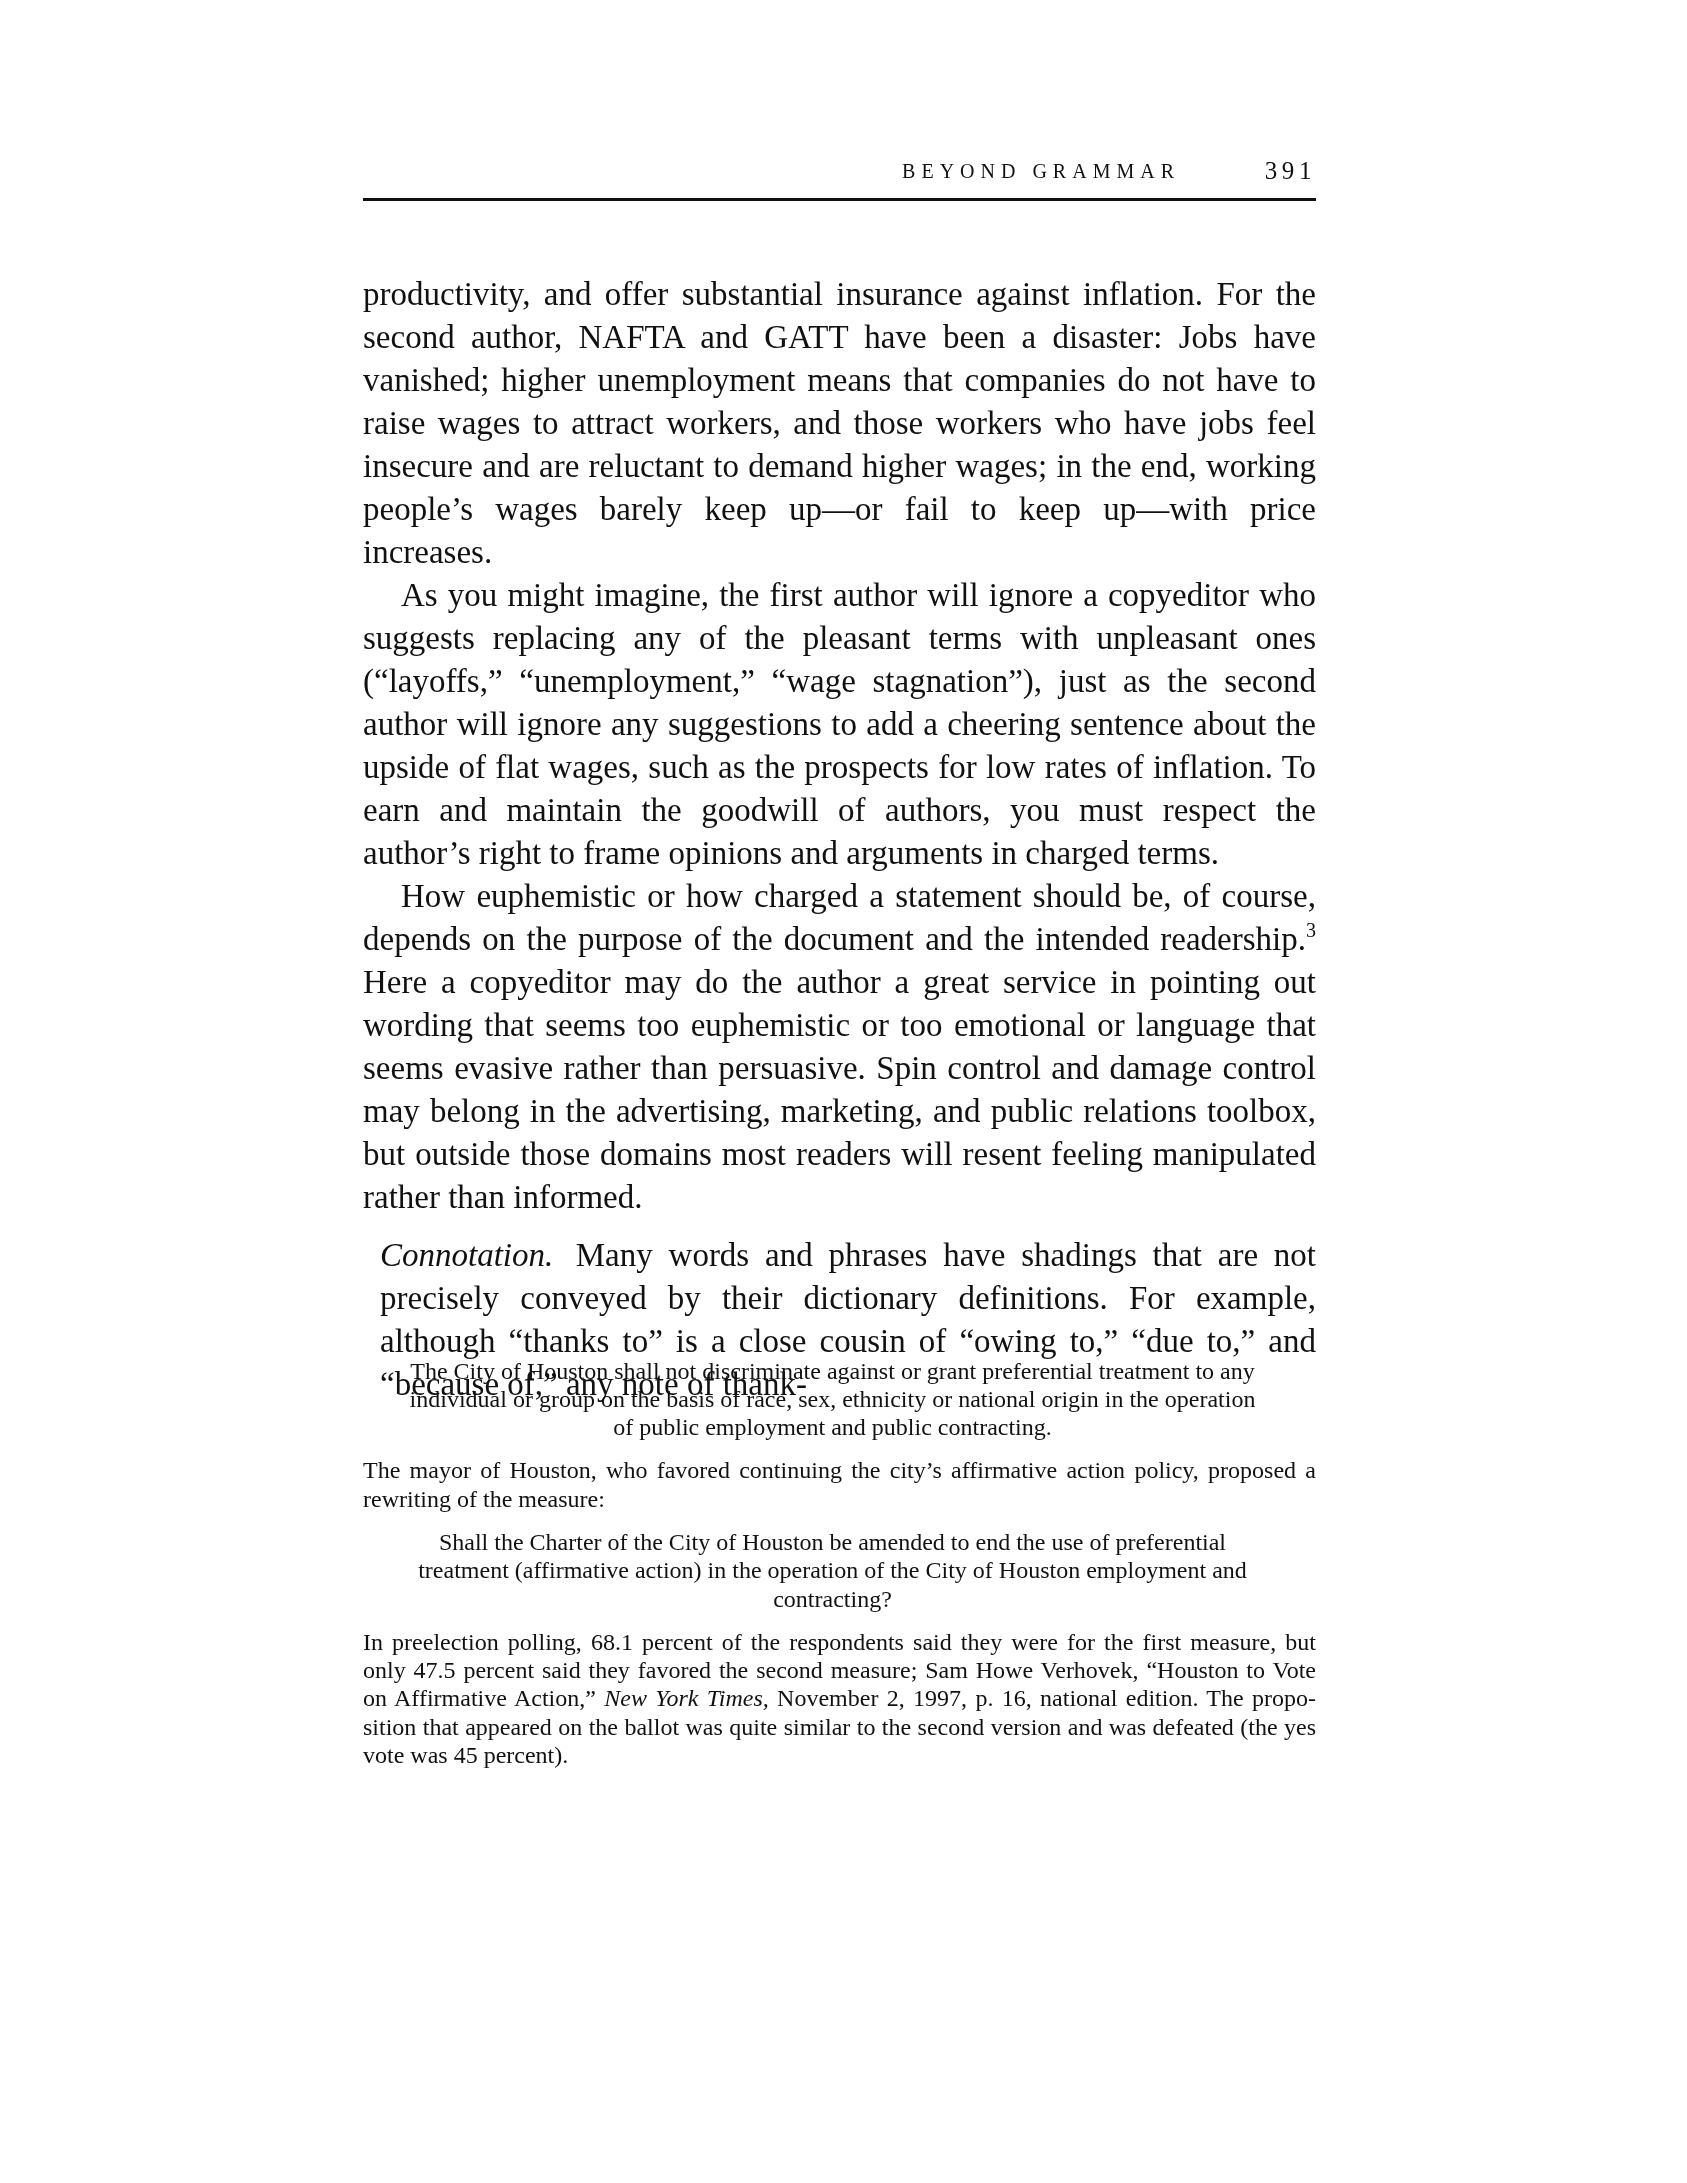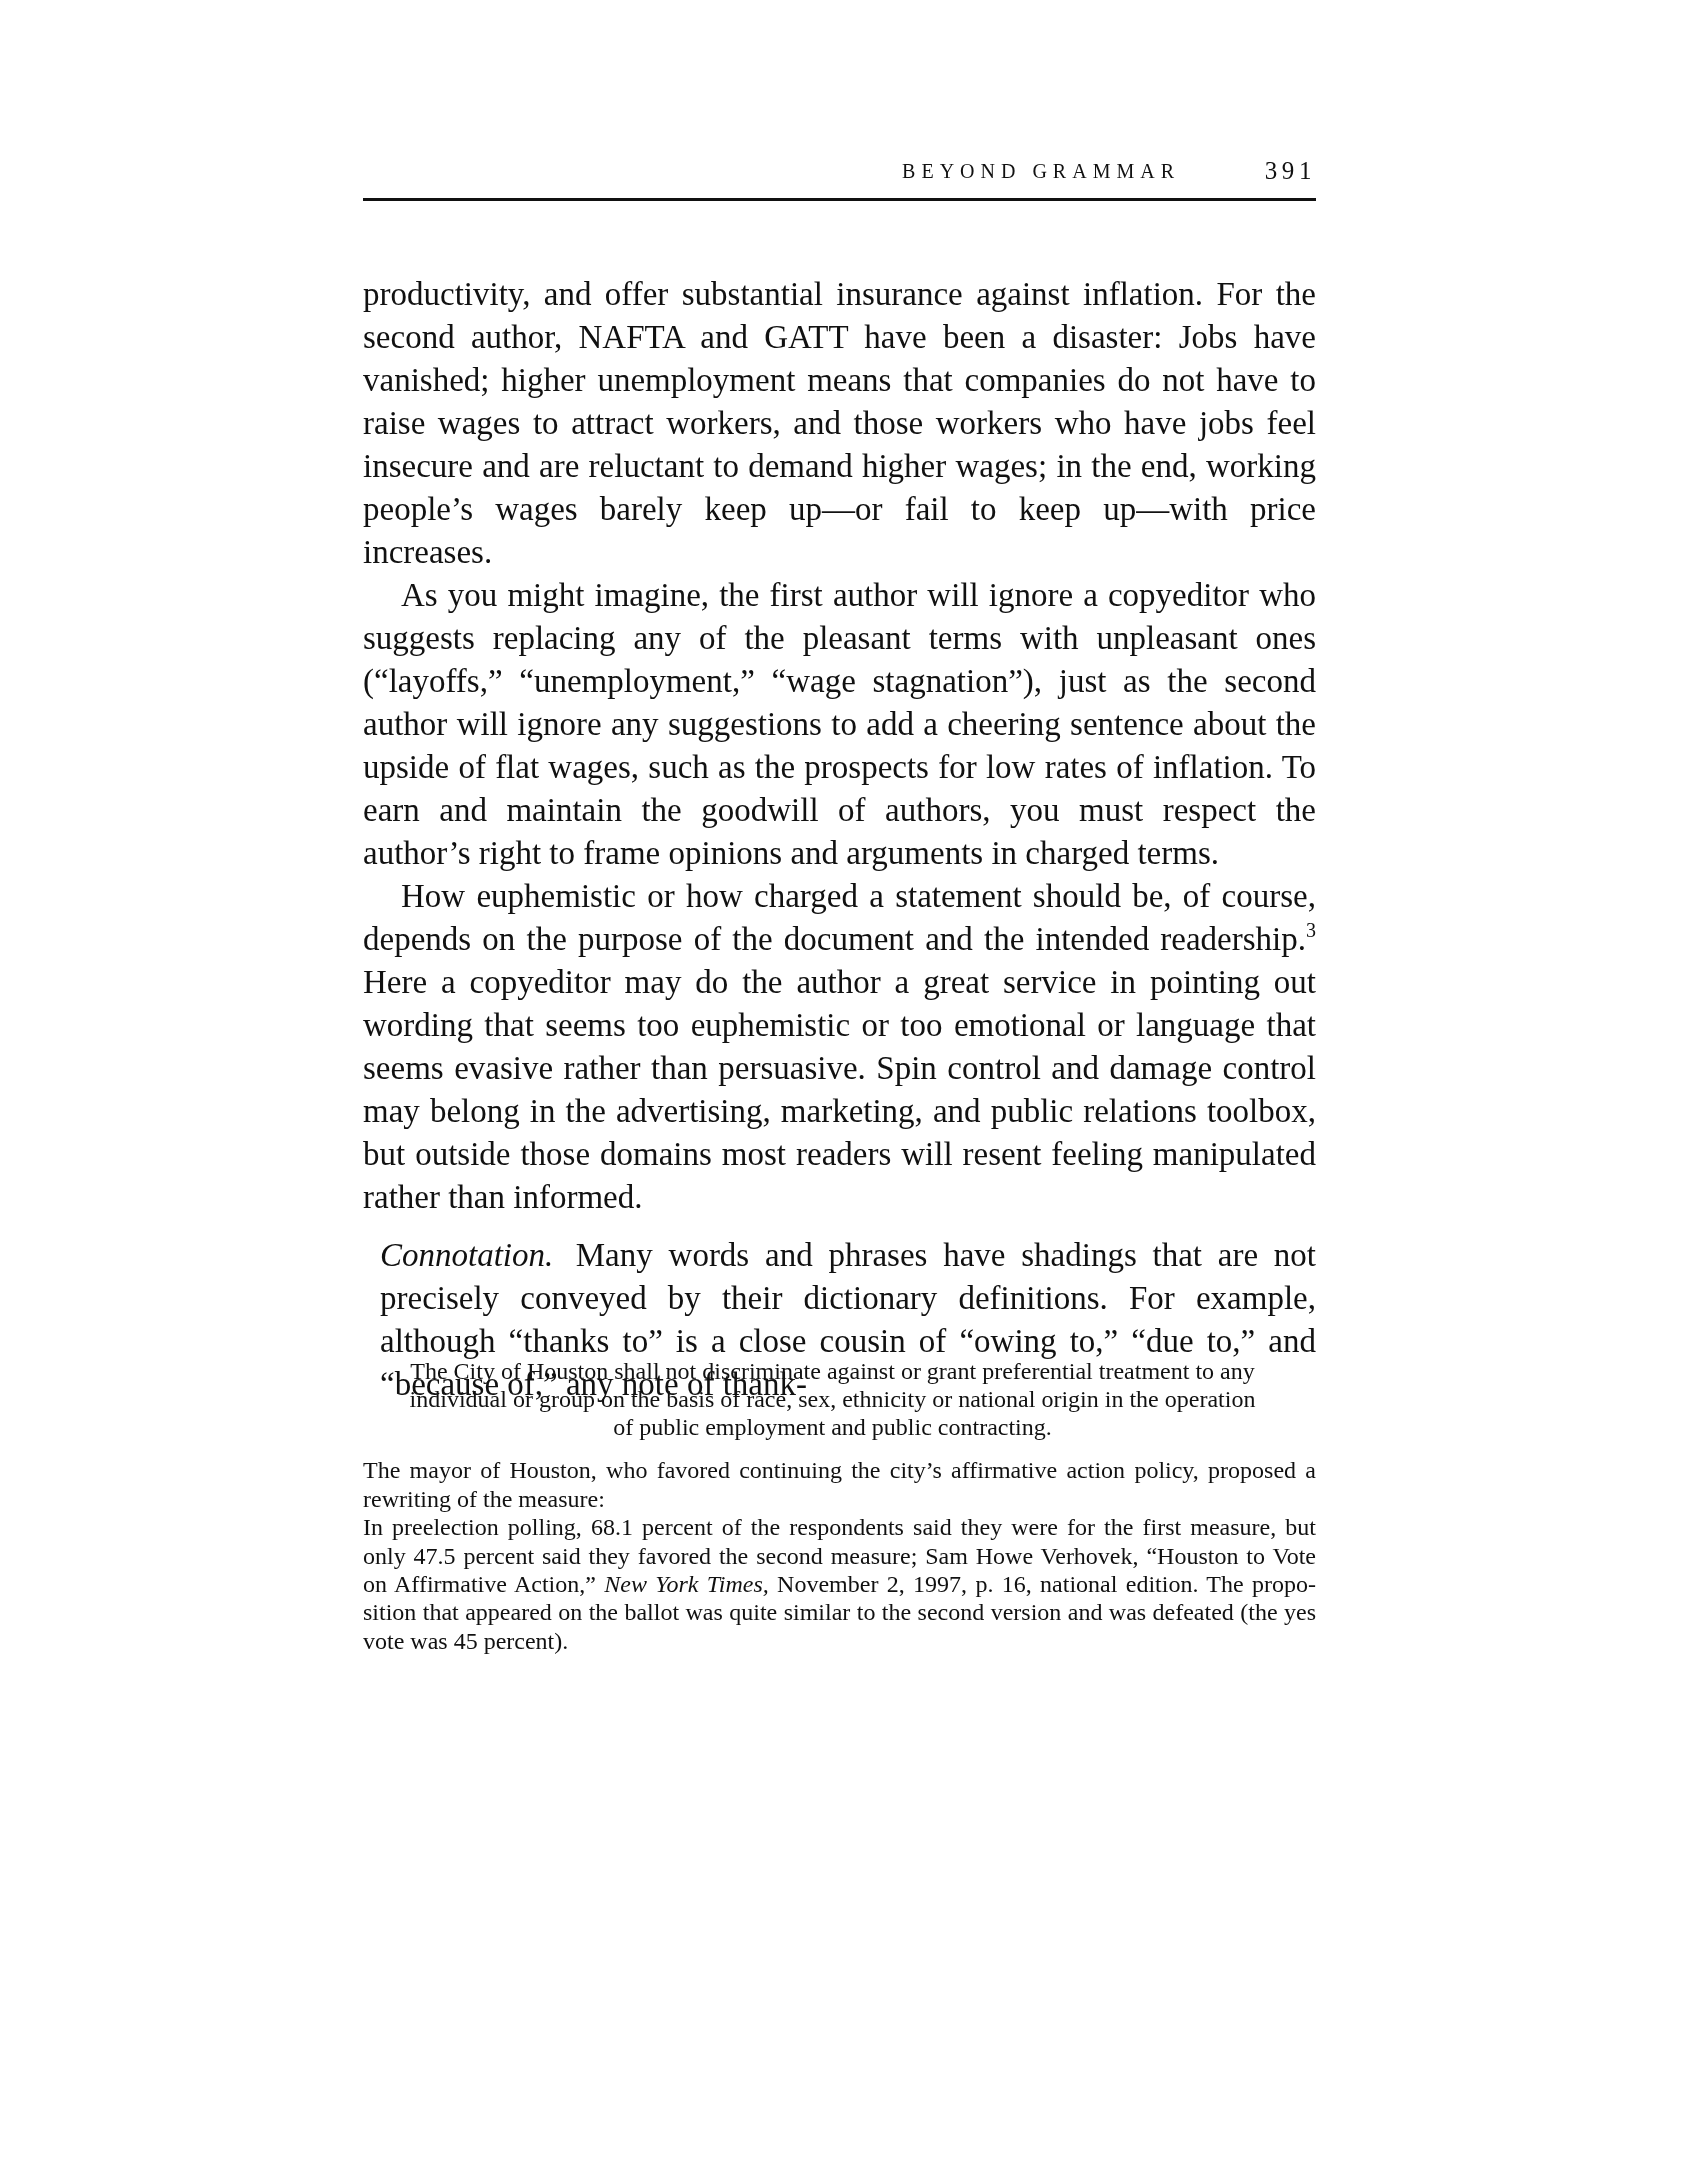--- a/index.html
+++ b/index.html
@@ -36,17 +36,18 @@
   <div class="body-text">
     <p>productivity, and offer substantial insurance against inflation. For the sec­ond author, NAFTA and GATT have been a disaster: Jobs have vanished; higher unemployment means that companies do not have to raise wages to attract workers, and those workers who have jobs feel insecure and are reluc­tant to demand higher wages; in the end, working people’s wages barely keep up—or fail to keep up—with price increases.</p>
     <p class="indent">As you might imagine, the first author will ignore a copyeditor who sug­gests replacing any of the pleasant terms with unpleasant ones (“layoffs,” “unemployment,” “wage stagnation”), just as the second author will ignore any suggestions to add a cheering sentence about the upside of flat wages, such as the prospects for low rates of inflation. To earn and maintain the good­will of authors, you must respect the author’s right to frame opinions and arguments in charged terms.</p>
     <p class="indent"><span>How euphemistic or how charged a statement should be, of course, depends on the purpose of the document and the intended readership.</span><sup>3</sup><span> Here a copyeditor may do the author a great service in pointing out wording that seems too euphemistic or too emotional or language that seems evasive rather than persuasive. Spin control and damage control may belong in the adver­tising, marketing, and public relations toolbox, but outside those domains most readers will resent feeling manipulated rather than informed.</span></p>
     <p class="section"><span class="runin">Connotation.</span><span>Many words and phrases have shadings that are not precisely conveyed by their dictionary definitions. For example, although “thanks to” is a close cousin of “owing to,” “due to,” and “because of,” any note of thank-</span></p>
   </div>
 
   <div class="notes">
     <p class="extract">The City of Houston shall not discriminate against or grant preferential treatment to any individual or group on the basis of race, sex, ethnicity or national origin in the operation of public employment and public contracting.</p>
     <p class="cont">The mayor of Houston, who favored continuing the city’s affirmative action policy, proposed a rewriting of the measure:</p>
+    <p class="extract">Shall the Charter of the City of Houston be amended to end the use of preferential treatment (affirmative action) in the operation of the City of Houston employment and contracting?</p>
     <p class="cont"><span>In preelection polling, 68.1 percent of the respondents said they were for the first measure, but only 47.5 percent said they favored the second measure; Sam Howe Verhovek, “Houston to Vote on Affirmative Action,” </span><em>New York Times,</em><span> November 2, 1997, p. 16, national edition. The propo­sition that appeared on the ballot was quite similar to the second version and was defeated (the yes vote was 45 percent).</span></p>
   </div>
 
 </div>
 
 
 </body></html>

